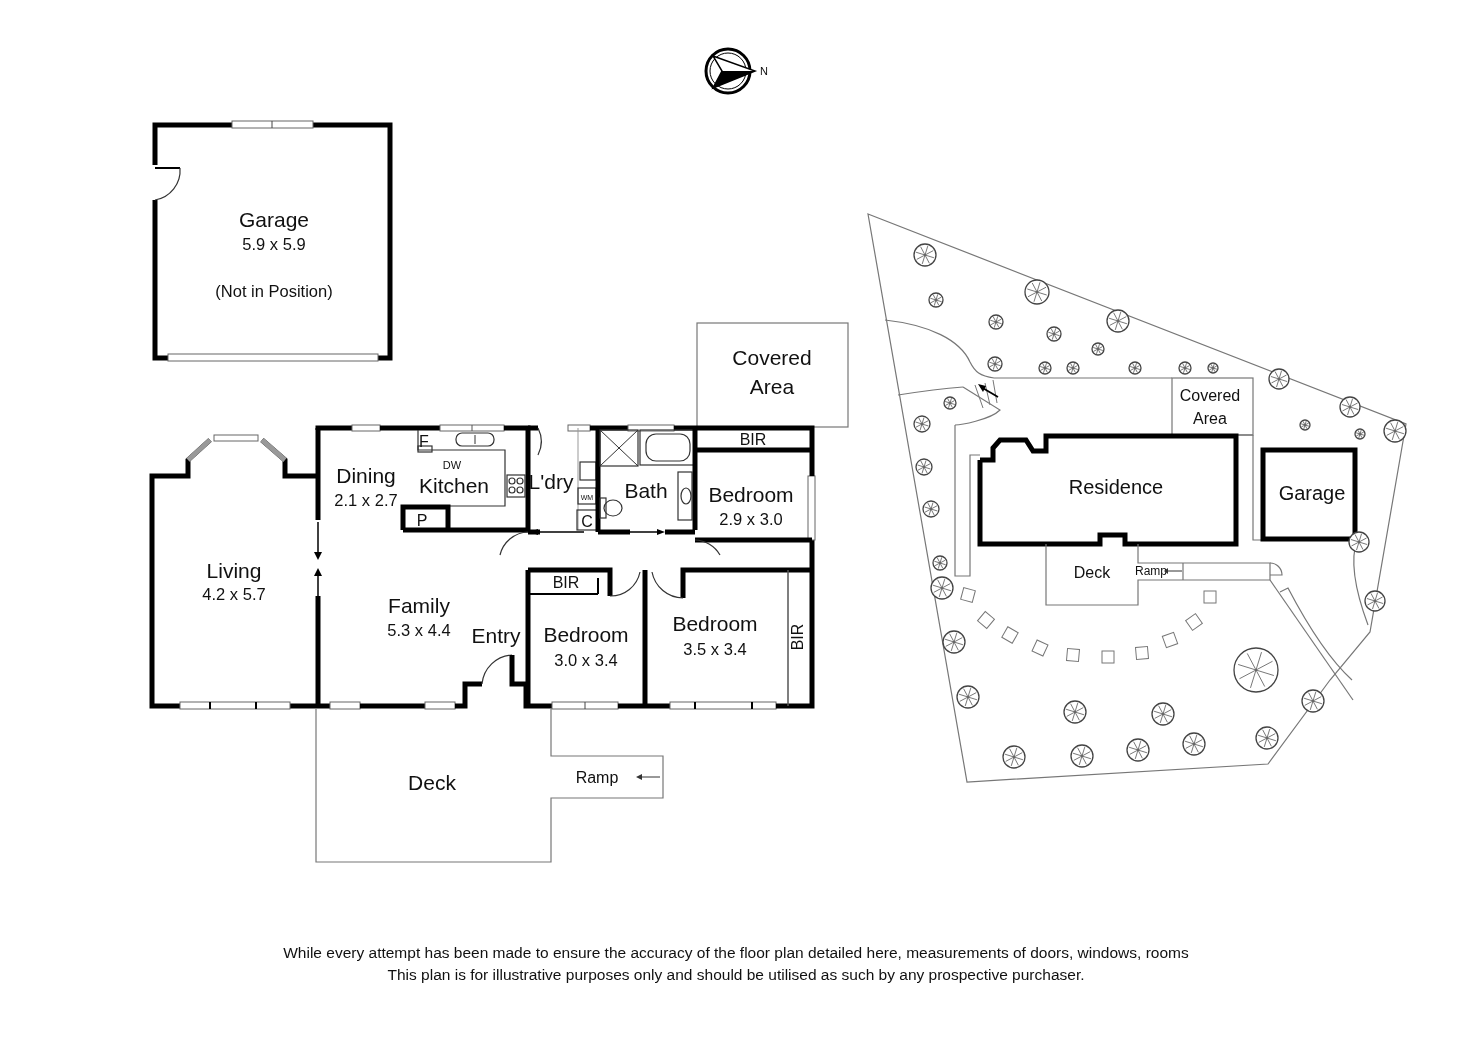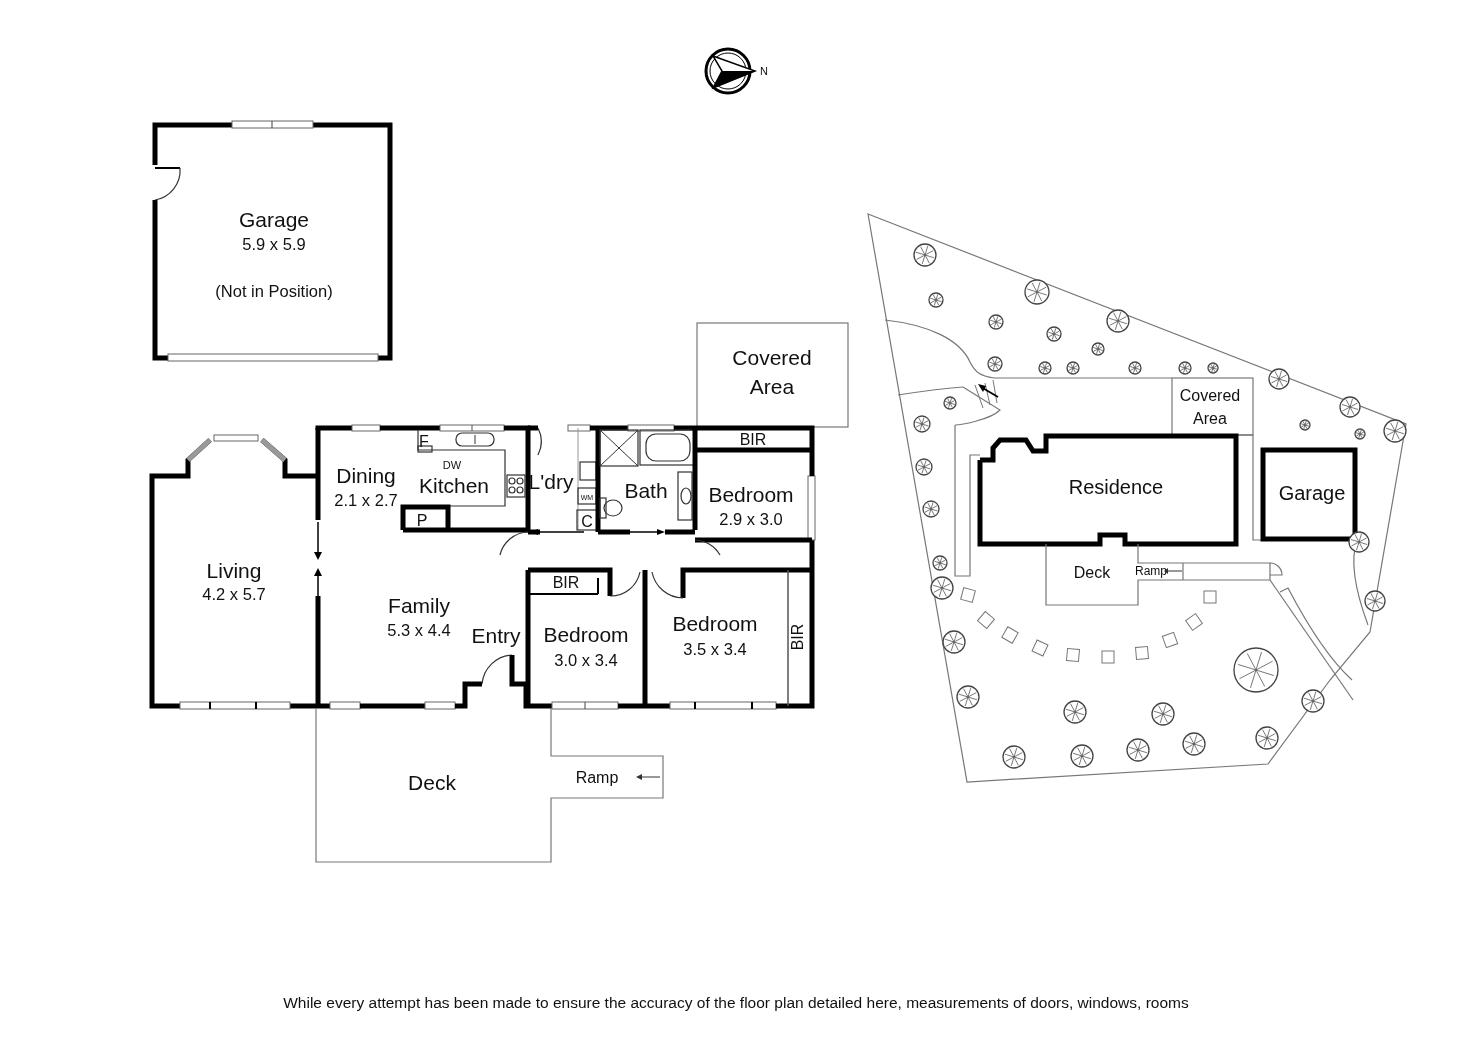--- a/index.html
+++ b/index.html
@@ -9,21 +9,21 @@
   .wall { fill: none; stroke: #000; stroke-width: 5; stroke-linejoin: miter; }
   .thin { fill: none; stroke: #777; stroke-width: 1.2; }
   .fix  { fill: none; stroke: #333; stroke-width: 1.2; }
   .win  { fill: #fff; stroke: #666; stroke-width: 1; }
   .txt  { font-family: "Liberation Sans", sans-serif; fill: #111; text-anchor: middle; }
   .room { font-size: 21px; }
   .dim  { font-size: 16.5px; }
   .sm   { font-size: 16px; }
   .xs   { font-size: 11px; }
   .site { font-size: 20px; }
-  .disclaimer { position: absolute; left: 0; width: 1472px; top: 992px;
+  .disclaimer { position: absolute; left: 0; width: 1472px; top: 942px;
                 text-align: center; font-size: 15.5px; line-height: 22px; color: #111; }
   .disclaimer div { white-space: nowrap; }
 </style>
 </head>
 <body>
 
 <svg id="plan" width="1472" height="1040" viewBox="0 0 1472 1040">
 
   <g>
     <circle cx="728" cy="71" r="22" fill="#fff" stroke="#000" stroke-width="3"></circle>
@@ -669,13 +669,14 @@
           <line x1="1375" y1="601" x2="1371.0342351748238" y2="593.4818413589899" stroke="#555" stroke-width="0.8"></line>
           <line x1="1375" y1="601" x2="1377.5119217566214" y2="592.8796398424323" stroke="#555" stroke-width="0.8"></line>
           <line x1="1375" y1="601" x2="1382.5181586410101" y2="597.0342351748238" stroke="#555" stroke-width="0.8"></line>
         </g>
       </g>
   </g>
 </svg>
 
 <div class="disclaimer">
   <div>While every attempt has been made to ensure the accuracy of the floor plan detailed here, measurements of doors, windows, rooms</div>
+  <div>This plan is for illustrative purposes only and should be utilised as such by any prospective purchaser.</div>
 </div>
 
 </body></html>

